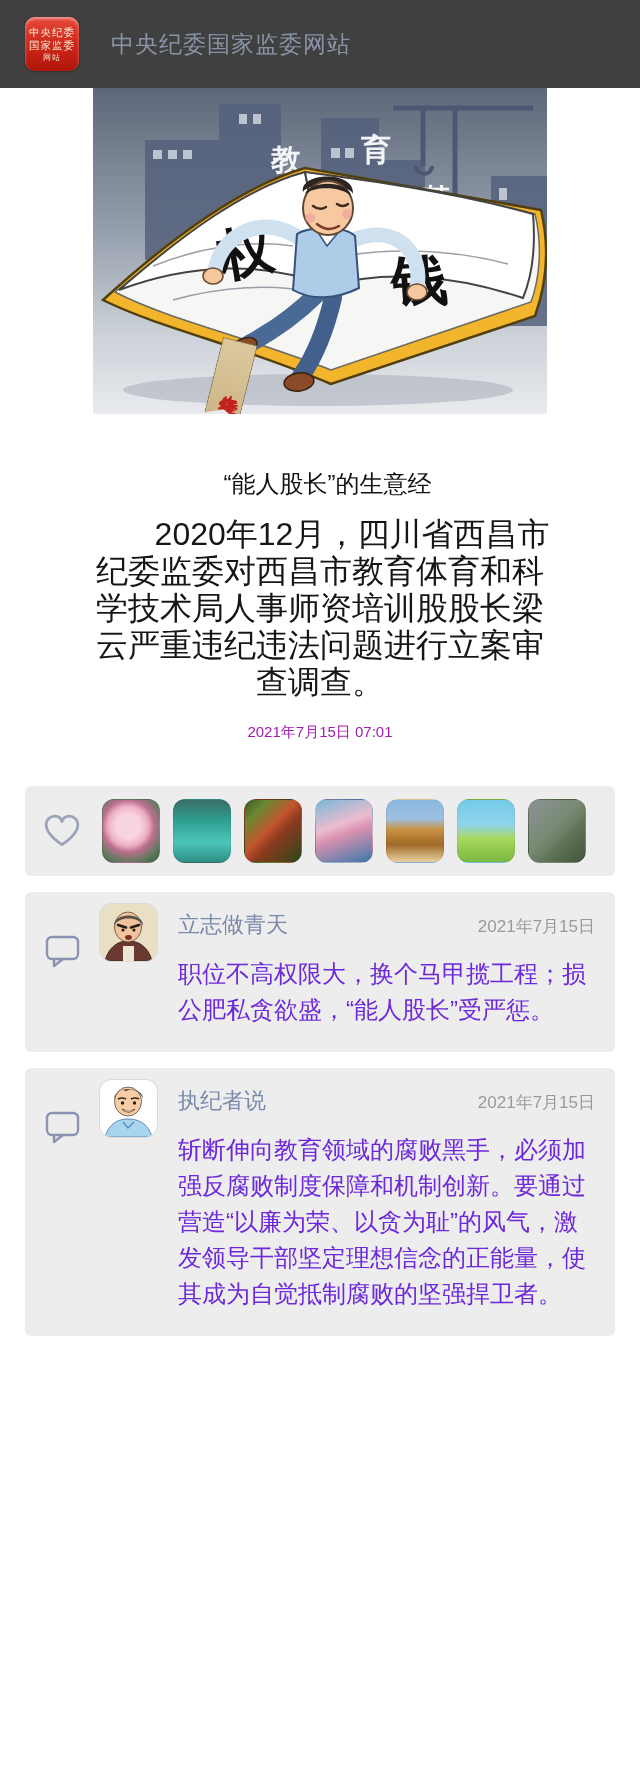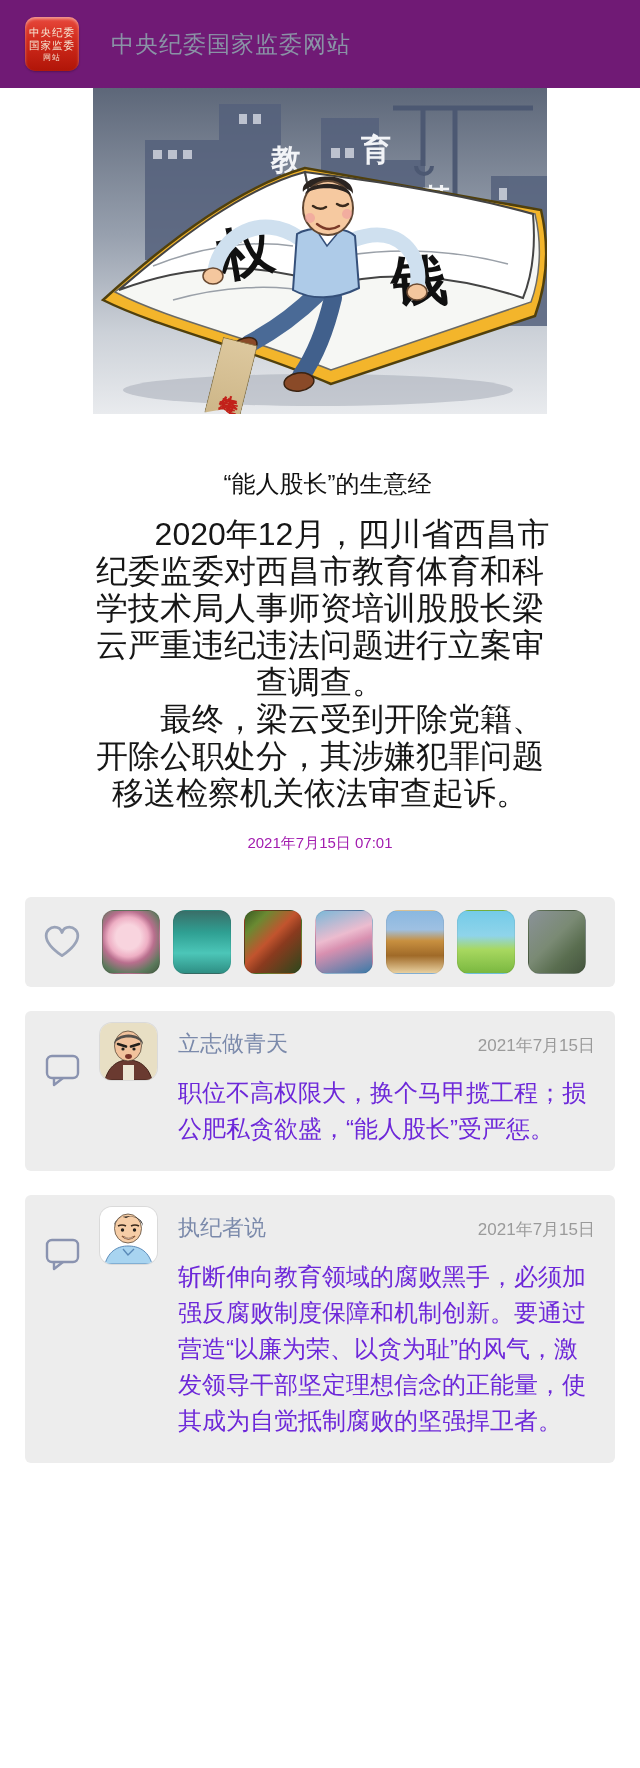--- a/index.html
+++ b/index.html
@@ -4,21 +4,21 @@
 <style>
   * { margin:0; padding:0; box-sizing:border-box; }
   html,body { background:#ffffff; }
   body {
     width:640px; min-height:1768px; margin:0 auto;
     font-family:"Liberation Sans","DejaVu Sans",sans-serif;
     color:#151515;
   }
 
   
-  .site-header { display:flex; align-items:center; height:88px; padding-left:25px; background:#701a75; }
+  .site-header { display:flex; align-items:center; height:88px; padding-left:25px; background:#404040; }
   .logo {
     width:54px; height:54px; border-radius:10px;
     background:linear-gradient(180deg,#e8493c 0%,#d02a1c 45%,#b01508 100%);
     box-shadow:inset 0 2px 3px rgba(255,255,255,.45), 0 1px 2px rgba(0,0,0,.25);
     display:flex; flex-direction:column; align-items:center; justify-content:center;
     color:#f7ecd9; text-align:center;
   }
   .logo .l1 { font-size:10.5px; line-height:13px; letter-spacing:1px; }
   .logo .l3 { font-size:8px; line-height:11px; letter-spacing:1px; opacity:.9; }
   .site-title { margin-left:32px; font-size:23px; color:#8a93a6; letter-spacing:1px; }
@@ -54,21 +54,21 @@
   .t1 { background:radial-gradient(circle at 45% 42%,#f8d4de 0 26%,#eeafc4 42%,#b96f8e 55%,#5d7a5d 78%,#41583f 100%); }
   .t2 { background:linear-gradient(180deg,#3a6e68 0%,#2fa093 35%,#4cc6b8 68%,#2e8f84 100%); }
   .t3 { background:linear-gradient(135deg,#3a5a22 0%,#6a8a32 20%,#c2542e 45%,#8a3a1e 60%,#2c481c 100%); }
   .t4 { background:linear-gradient(160deg,#7ab8d8 0%,#ecbccf 40%,#d890b0 55%,#3a7aa8 100%); }
   .t5 { background:linear-gradient(180deg,#8ab8e0 0%,#9ec0e2 30%,#c89040 48%,#a06a28 72%,#e8d0a0 100%); }
   .t6 { background:linear-gradient(180deg,#74cbe8 0%,#8fd4ea 40%,#a8d860 62%,#7ab840 100%); }
   .t7 { background:linear-gradient(135deg,#8a9298 0%,#7a8a74 45%,#5a6e50 70%,#44543e 100%); }
 
   
   .comment-card {
-    margin:24px 25px 0; background:#ededed; border-radius:6px;
+    margin:16px 25px 0; background:#ededed; border-radius:6px;
     display:flex; padding:12px 20px 24px 0;
   }
   .rail { width:75px; flex:none; display:flex; justify-content:center; align-items:flex-start; padding-top:30px; }
   .bubble { width:36px; height:34px; }
   .c-body { flex:1; min-width:0; display:flex; }
   .avatar { width:57px; height:57px; border-radius:12px; overflow:hidden; flex:none; box-shadow:0 0 0 1px rgba(0,0,0,.08); }
   .avatar svg { display:block; width:100%; height:100%; }
   .c-content { flex:1; min-width:0; margin-left:21px; }
   .c-meta { display:flex; justify-content:space-between; align-items:baseline; margin-top:6px; }
   .c-author { font-size:22px; color:#7b8aab; }
@@ -179,21 +179,20 @@
       <circle cx="217" cy="130" r="5" fill="#ef9e9e" opacity="0.65"></circle>
       <circle cx="254" cy="126" r="5" fill="#ef9e9e" opacity="0.65"></circle>
     </g>
   </svg>
   <div class="bookmark">生意经</div>
 </figure>
 
 <article class="article">
   <h1 class="article-title">“能人股长”的生意经</h1>
   <p>2020年12月，四川省西昌市纪委监委对西昌市教育体育和科学技术局人事师资培训股股长梁云严重违纪违法问题进行立案审查调查。</p>
-  <p>最终，梁云受到开除党籍、开除公职处分，其涉嫌犯罪问题移送检察机关依法审查起诉。</p>
   <div class="pub-date">2021年7月15日 07:01</div>
 </article>
 
 <section class="like-card">
   <svg class="heart" viewBox="0 0 36 32">
     <path d="M18 29 C8 22 3 16 3 10 C3 5 7 2 11 2 C14 2 17 4 18 7 C19 4 22 2 25 2 C29 2 33 5 33 10 C33 16 28 22 18 29 Z" fill="none" stroke="#9aa3b8" stroke-width="2.6" stroke-linejoin="round"></path>
   </svg>
   <div class="thumbs">
     <div class="thumb t1"></div>
     <div class="thumb t2"></div>

